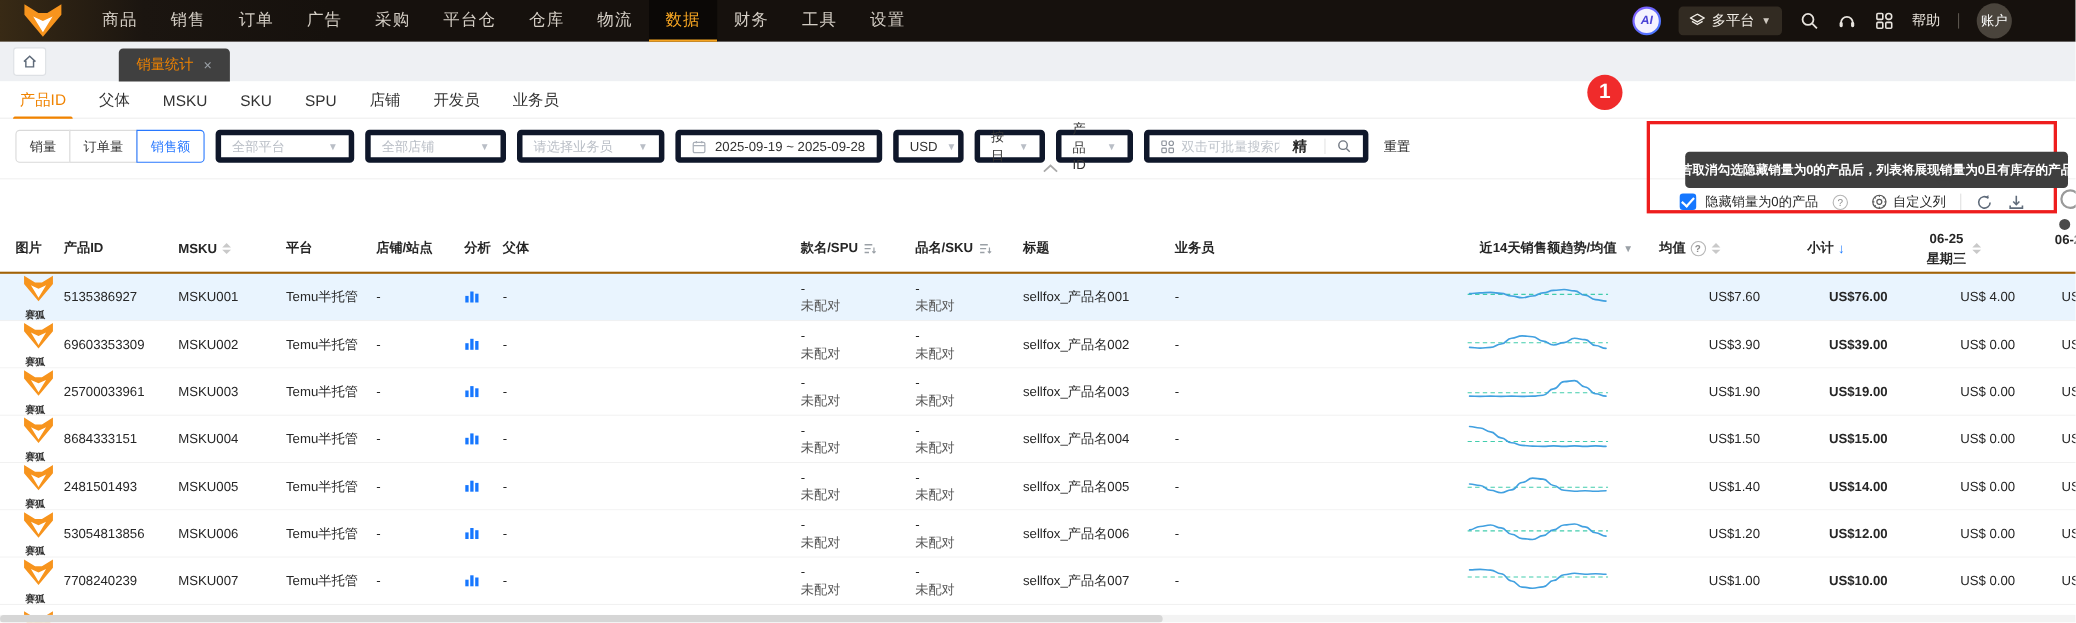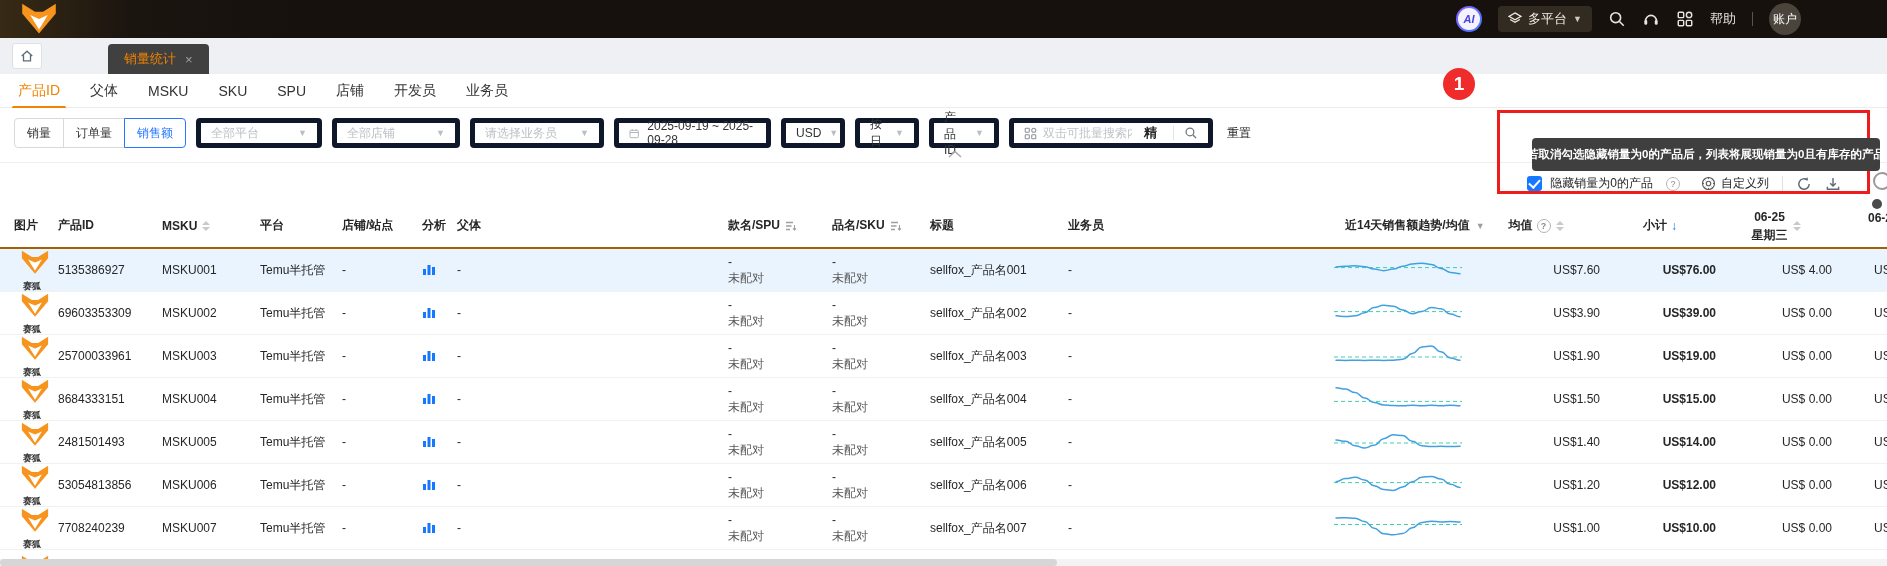--- a/index.html
+++ b/index.html
@@ -9,21 +9,21 @@
 
   
   .navbar { height:38px; display:flex; align-items:stretch;
     background:linear-gradient(90deg,#33permission 0,#16110d 100%);
     background:linear-gradient(90deg,#382a15 0,#1b1510 130px,#16110d 300px,#16110d 100%);
     color:#d4cec5; }
   .logo-wrap { width:78px; display:flex; align-items:center; justify-content:center; }
   .nav-items { display:flex; align-items:stretch; }
   .nav-item { padding:0 15px; font-size:15px; line-height:38px; letter-spacing:1px; cursor:pointer; white-space:nowrap; }
   .nav-item.active { background:rgba(0,0,0,.5); color:#f6a522; box-shadow:inset 0 -2px 0 #f6a522; }
-  .nav-right { margin-left:auto; display:flex; align-items:center; gap:16px; padding-right:86px; }
+  .nav-right { margin-left:auto; display:flex; align-items:center; gap:16px; padding-right:58px; }
   .ai-badge { width:26px; height:26px; border-radius:50%; padding:2px;
     background:linear-gradient(135deg,#8a5cff,#3f7bff); }
   .ai-badge b { display:flex; width:22px; height:22px; border-radius:50%; background:#f4f2ff;
     color:#4b43d6; font-size:11px; font-style:italic; align-items:center; justify-content:center; }
   .platform-pill { height:26px; background:#322b22; border-radius:4px; display:flex; align-items:center;
     gap:6px; padding:0 10px; font-size:13px; color:#f1ede6; }
   .pill-caret { font-size:9px; color:#cfc9c0; }
   .nav-ico { width:18px; height:18px; display:block; }
   .nav-help { font-size:13px; color:#e6e1d9; }
   .vsep { width:1px; height:14px; background:#5a544c; }
@@ -138,20 +138,34 @@
 
 <div class="app">
 
   <header class="navbar">
     <div class="logo-wrap">
       <svg width="40" height="32" viewBox="0 0 48 40">
         <path d="M3 1 L19 11 L29 11 L45 1 L45 13 L24 38 L3 13 Z" fill="#F7941D"></path>
         <path d="M24 33 L13 15 L24 20 L35 15 Z" fill="#FFFFFF"></path>
       </svg>
     </div>
+    <nav class="nav-items" id="nav-items">
+        <span class="nav-item">商品</span>
+        <span class="nav-item">销售</span>
+        <span class="nav-item">订单</span>
+        <span class="nav-item">广告</span>
+        <span class="nav-item">采购</span>
+        <span class="nav-item">平台仓</span>
+        <span class="nav-item">仓库</span>
+        <span class="nav-item">物流</span>
+        <span class="nav-item active">数据</span>
+        <span class="nav-item">财务</span>
+        <span class="nav-item">工具</span>
+        <span class="nav-item">设置</span>
+      </nav>
     <div class="nav-right">
       <div class="ai-badge">
           <b>AI</b>
         </div>
       <div class="platform-pill">
         <svg class="nav-ico" style="width:14px;height:14px" viewBox="0 0 16 16">
           <path d="M8 1 L15 5 L8 9 L1 5 Z" fill="none" stroke="#f1ede6" stroke-width="1.4"></path>
           <path d="M2.5 8.5 L8 11.8 L13.5 8.5" fill="none" stroke="#f1ede6" stroke-width="1.4"></path>
         </svg>
         <span>多平台</span>
@@ -214,21 +228,21 @@
       <span class="caret">▼</span>
     </div>
     <div class="ctrl" style="width:128px">
       <span class="ph">全部店铺</span>
       <span class="caret">▼</span>
     </div>
     <div class="ctrl" style="width:134px">
       <span class="ph">请选择业务员</span>
       <span class="caret">▼</span>
     </div>
-    <div class="ctrl" style="width:157px;gap:8px">
+    <div class="ctrl" style="width:188px;gap:8px">
       <svg width="13" height="13" viewBox="0 0 16 16">
         <rect x="1.5" y="3" width="13" height="11.5" rx="1.5" fill="none" stroke="#a9afb8" stroke-width="1.4"></rect>
         <line x1="1.5" y1="6.5" x2="14.5" y2="6.5" stroke="#a9afb8" stroke-width="1.4"></line>
         <line x1="5" y1="1.5" x2="5" y2="4" stroke="#a9afb8" stroke-width="1.4"></line>
         <line x1="11" y1="1.5" x2="11" y2="4" stroke="#a9afb8" stroke-width="1.4"></line>
       </svg>
       <span>2025-09-19 ~ 2025-09-28</span>
     </div>
     <div class="ctrl" style="width:64px">
       <span>USD</span>

